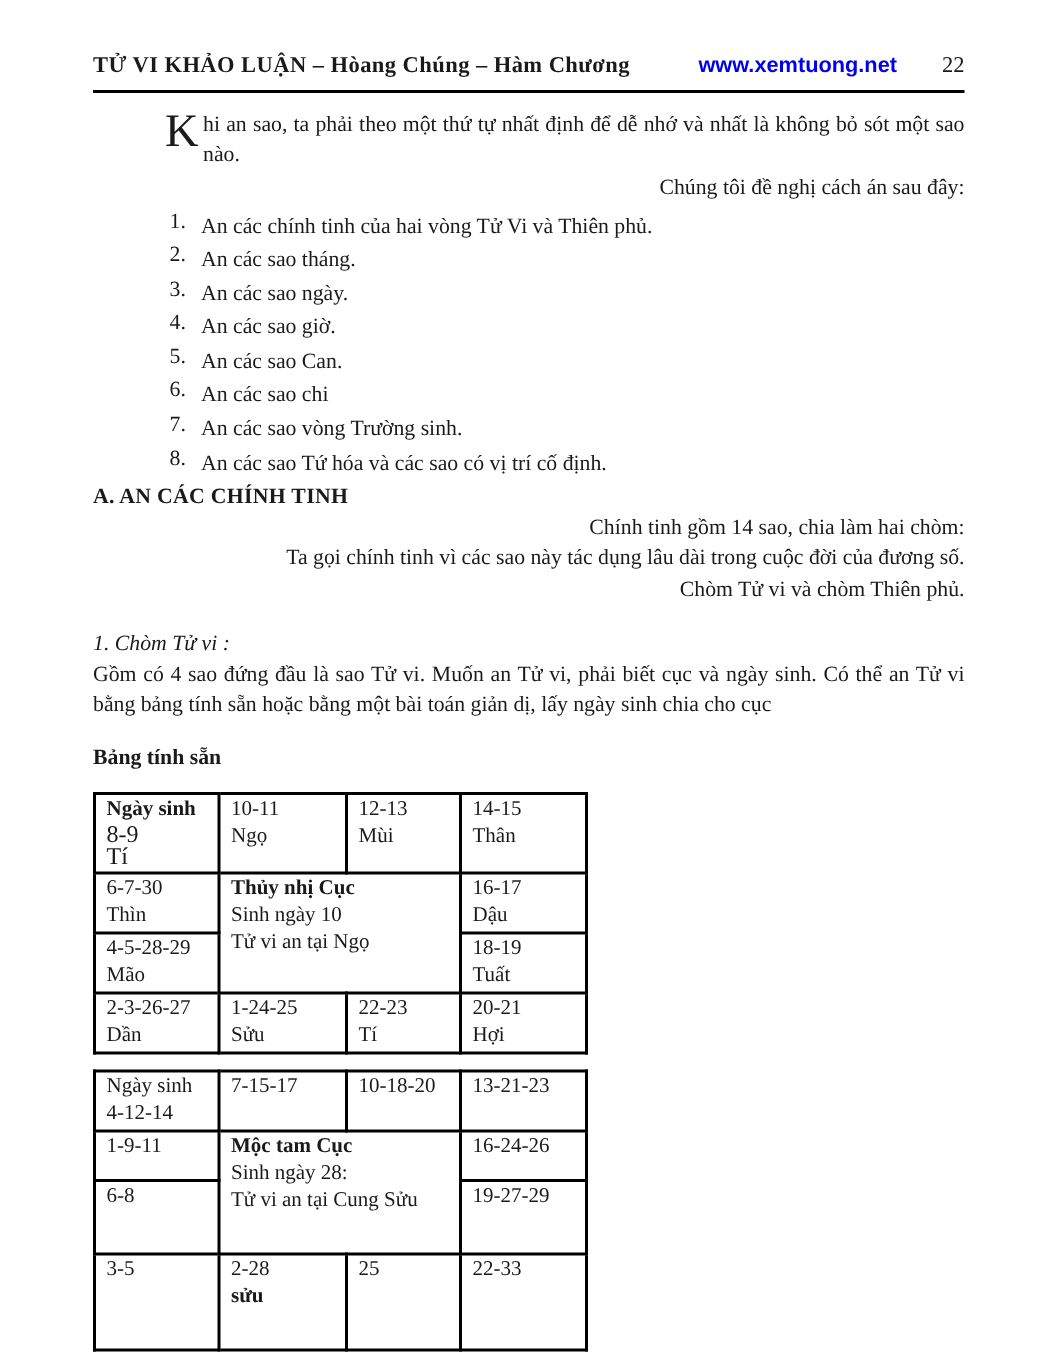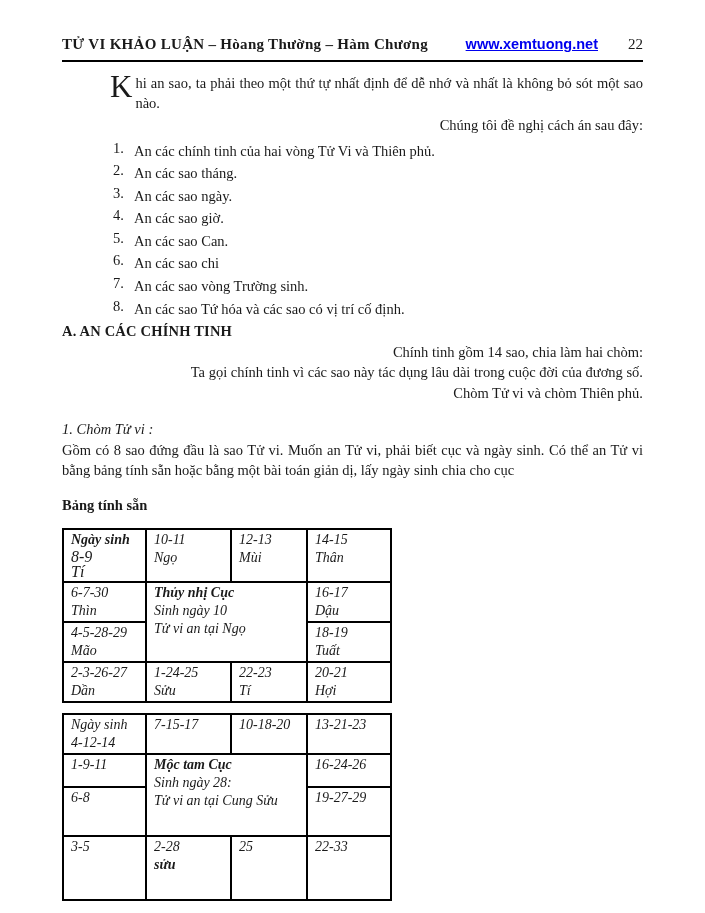--- a/index.html
+++ b/index.html
@@ -7,21 +7,21 @@
     width:705px;height:913px;overflow:hidden;
     color:#1a1a1a;
     font-family:"Liberation Serif","DejaVu Serif",serif;
     font-size:14.5px;
   }
   .page{padding:36px 62px 0 62px;width:581px;}
 
   
   .hdr{display:flex;align-items:baseline;font-weight:bold;font-size:15px;white-space:nowrap;}
   .hdr-title{letter-spacing:.3px;}
-  .hdr-link{margin-left:auto;color:#0000ee;text-decoration:underline;
+  .hdr-link{margin-left:auto;color:#0000ee;
     font-family:"Liberation Sans","DejaVu Sans",sans-serif;font-size:14.5px;cursor:pointer;text-align:right;}
   .hdr-page{margin-left:30px;font-weight:normal;}
   .rule{border-bottom:2px solid #000;margin-top:7px;}
 
   
   .intro{margin:11px 0 0 48px;text-align:justify;line-height:20px;}
   .dropcap{float:left;font-size:31px;line-height:25px;padding:1px 3px 0 0;}
 
   .plain{line-height:20.5px;text-align:right;}
   .mt2{margin-top:2px;}
@@ -30,38 +30,38 @@
   .list{margin:4px 0 0 51px;}
   .li{line-height:22.6px;}
   .li .num{display:inline-block;width:21px;position:relative;top:-3px;}
 
   .h-a{font-weight:bold;line-height:20.5px;margin-top:1px;letter-spacing:.2px;}
   .h-i{font-style:italic;line-height:20.5px;margin-top:16px;}
   .just{text-align:justify;line-height:20.5px;}
   .caption{font-weight:bold;margin-top:14px;line-height:20px;}
 
   
-  table.grid{border-collapse:collapse;table-layout:fixed;margin-top:13px;font-style:italic;}
+  table.grid{border-collapse:collapse;table-layout:fixed;margin-top:13px;}
   table.grid.second{margin-top:10px;}
   table.grid td{border:2px solid #000;vertical-align:top;padding:1px 6px 1px 7px;
     font-size:14px;line-height:18px;overflow:hidden;}
   .blk{display:block;}
   .sm{font-size:16px;line-height:15px;}
   .b{font-weight:bold;}
   col.c1{width:83px;}col.c2{width:85px;}col.c3{width:76px;}col.c4{width:84px;}
   tr.t1r1{height:53px;}tr.t1r2{height:36px;}tr.t1r3{height:36px;}tr.t1r4{height:38px;}
   tr.t2r1{height:40px;}tr.t2r2{height:33px;}tr.t2r3{height:49px;}tr.t2r4{height:64px;}
 </style>
 </head>
 <body>
 
 <div class="page">
 
   <div class="hdr">
-    <span class="hdr-title">TỬ VI KHẢO LUẬN – Hòang Thường – Hàm Chương</span>
+    <span class="hdr-title">TỬ VI KHẢO LUẬN – Hòang Chúng – Hàm Chương</span>
     <span class="hdr-link">www.xemtuong.net</span>
     <span class="hdr-page">22</span>
   </div>
   <div class="rule"></div>
 
   <div class="intro"><span class="dropcap">K</span><span>hi an sao, ta phải theo một thứ tự nhất định để dễ nhớ và nhất là không bỏ sót một sao nào.</span></div>
 
   <div class="plain mt2">Chúng tôi đề nghị cách án sau đây:</div>
 
   <div class="list">
@@ -74,21 +74,21 @@
     <div class="li"><span class="num">7.</span><span>An các sao vòng Trường sinh.</span></div>
     <div class="li"><span class="num">8.</span><span>An các sao Tứ hóa và các sao có vị trí cố định.</span></div>
   </div>
 
   <div class="h-a">A. AN CÁC CHÍNH TINH</div>
   <div class="plain">Chính tinh gồm 14 sao, chia làm hai chòm:</div>
   <div class="plain">Ta gọi chính tinh vì các sao này tác dụng lâu dài trong cuộc đời của đương số.</div>
   <div class="plain">Chòm Tử vi và chòm Thiên phủ.</div>
 
   <div class="h-i">1. Chòm Tử vi :</div>
-  <div class="just">Gồm có 8 sao đứng đầu là sao Tử vi. Muốn an Tử vi, phải biết cục và ngày sinh. Có thể an Tử vi bằng bảng tính sẵn hoặc bằng một bài toán giản dị, lấy ngày sinh chia cho cục</div>
+  <div class="just">Gồm có 4 sao đứng đầu là sao Tử vi. Muốn an Tử vi, phải biết cục và ngày sinh. Có thể an Tử vi bằng bảng tính sẵn hoặc bằng một bài toán giản dị, lấy ngày sinh chia cho cục</div>
 
   <div class="caption">Bảng tính sẵn</div>
 
   <table class="grid">
     <colgroup>
         <col class="c1">
         <col class="c2">
         <col class="c3">
         <col class="c4">
       </colgroup>

